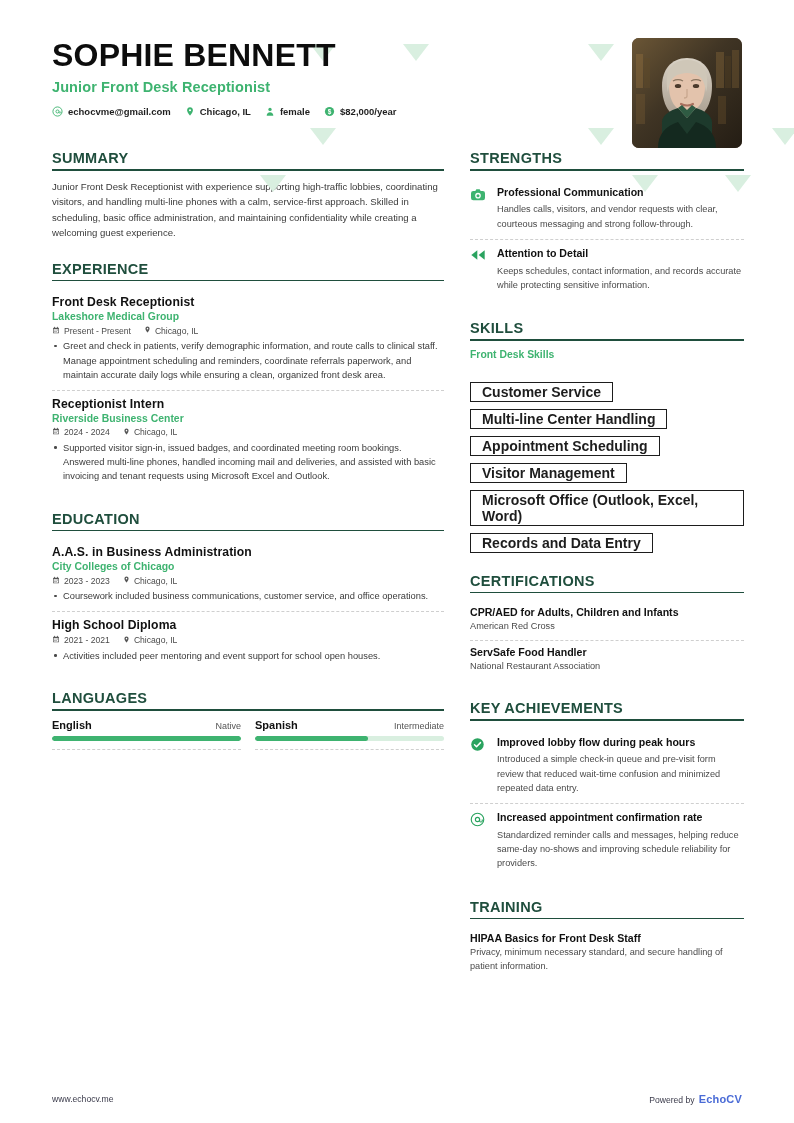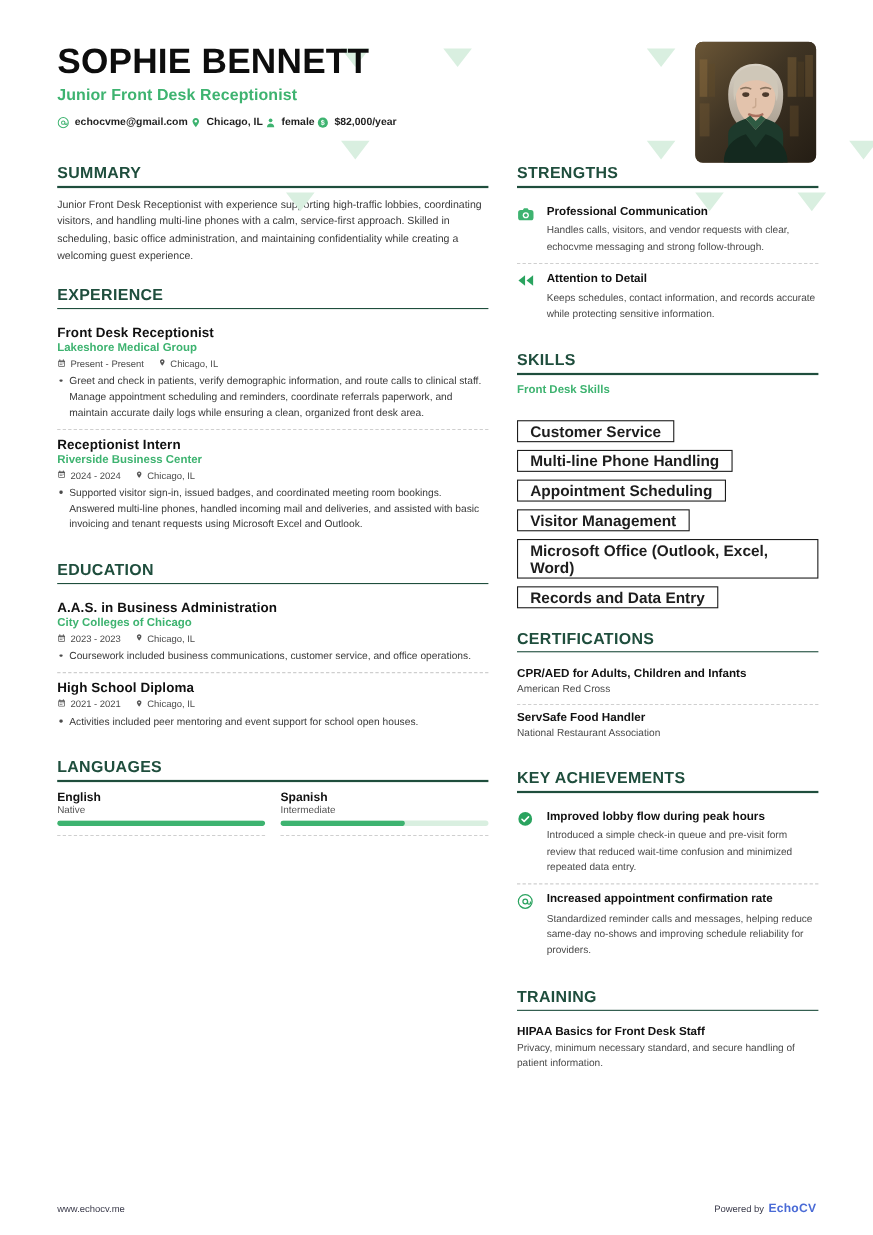--- a/index.html
+++ b/index.html
@@ -43,21 +43,21 @@
   .role {
     font-size: 14.5px;
     font-weight: 700;
     color: #3eb370;
     margin-top: 5px;
     letter-spacing: .1px;
   }
   .contact-row {
     display: flex;
     align-items: flex-end;
-    gap: 2px;
+    gap: 14px;
     margin-top: 11px;
     flex-wrap: wrap;
   }
   .contact-item {
     display: flex;
     align-items: center;
     gap: 5px;
     font-size: 9.5px;
     font-weight: 700;
     color: #1f1f1f;
@@ -151,21 +151,20 @@
   }
   .lang {
     flex: 1;
     padding-bottom: 8px;
     border-bottom: 1px dashed #cfcfcf;
   }
   .lang-top {
     display: flex;
     justify-content: space-between;
     align-items: baseline;
-    flex-direction: column;
   }
   .lang-name { font-size: 11px; font-weight: 700; color: #111; }
   .lang-level { font-size: 9px; color: #555; }
   .lang-bar {
     margin-top: 5px;
     height: 5px;
     border-radius: 3px;
     background: #d9efe0;
     overflow: hidden;
   }
@@ -534,21 +533,21 @@
           <div class="item-ic">
             <svg width="16" height="16" viewBox="0 0 24 24">
                 <rect x="1.5" y="6" width="21" height="14" rx="3.5" fill="#3eb370"></rect>
                 <path d="M8 6l1.6-2.6h4.8L16 6z" fill="#3eb370"></path>
                 <circle cx="12" cy="13" r="4.2" fill="#fff"></circle>
                 <circle cx="12" cy="13" r="2.3" fill="#3eb370"></circle>
               </svg>
           </div>
           <div>
             <div class="item-title">Professional Communication</div>
-            <div class="item-desc">Handles calls, visitors, and vendor requests with clear, echocvme messaging and strong follow-through.</div>
+            <div class="item-desc">Handles calls, visitors, and vendor requests with clear, courteous messaging and strong follow-through.</div>
           </div>
         </div>
 
         <div class="item-row">
           <div class="item-ic">
             <svg width="16" height="14" viewBox="0 0 24 20">
                 <path d="M11 3v14L2 10z" fill="#2aa35f"></path>
                 <path d="M22 3v14l-9-7z" fill="#2aa35f"></path>
               </svg>
           </div>
@@ -558,21 +557,21 @@
           </div>
         </div>
       </div>
 
       <div class="sec">
         <div class="sec-title">SKILLS</div>
         <div class="sec-rule"></div>
         <div class="skill-group-title">Front Desk Skills</div>
         <div class="chips">
           <div class="chip">Customer Service</div>
-          <div class="chip">Multi-line Phone Handling</div>
+          <div class="chip">Multi-line Center Handling</div>
           <div class="chip">Appointment Scheduling</div>
           <div class="chip">Visitor Management</div>
           <div class="chip">Microsoft Office (Outlook, Excel, Word)</div>
           <div class="chip">Records and Data Entry</div>
         </div>
       </div>
 
       <div class="sec">
         <div class="sec-title">CERTIFICATIONS</div>
         <div class="sec-rule"></div>

